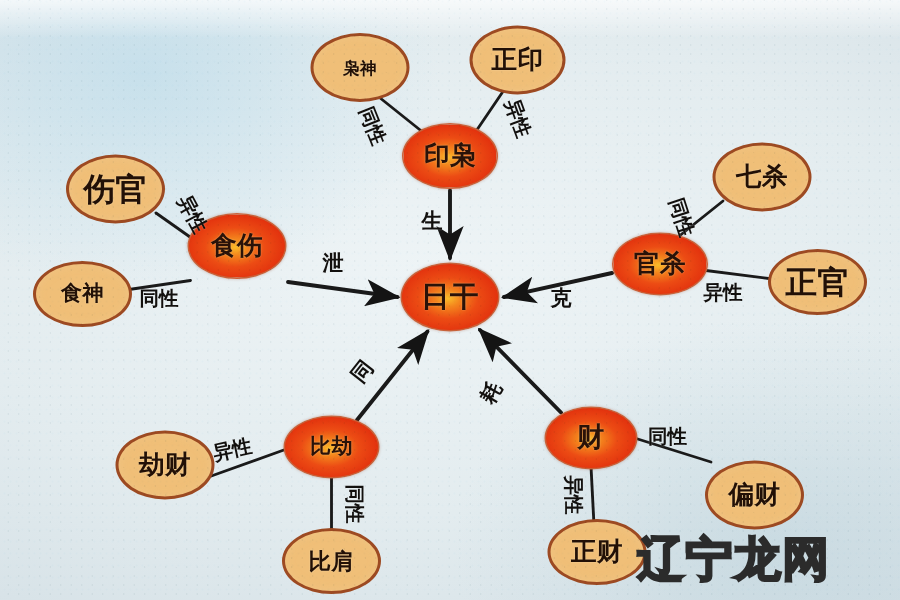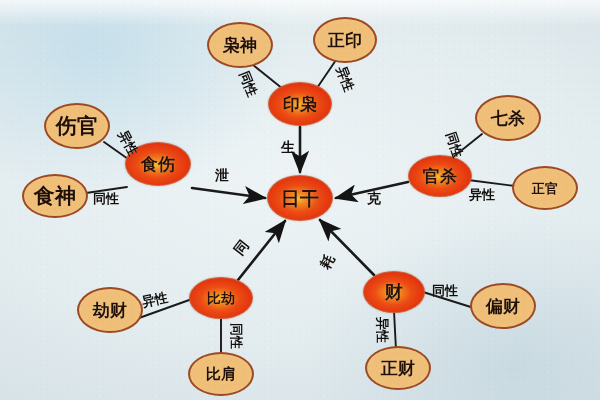--- a/index.html
+++ b/index.html
@@ -119,44 +119,44 @@
         <line x1="515" y1="186" x2="468" y2="180" stroke="#1a1a1a" stroke-width="1.9" stroke-linecap="round"></line>
         <line x1="139" y1="318" x2="192" y2="299" stroke="#1a1a1a" stroke-width="1.9" stroke-linecap="round"></line>
         <line x1="221" y1="356" x2="221" y2="317" stroke="#1a1a1a" stroke-width="1.9" stroke-linecap="round"></line>
         <line x1="474" y1="308" x2="423" y2="292" stroke="#1a1a1a" stroke-width="1.9" stroke-linecap="round"></line>
         <line x1="396" y1="350" x2="394" y2="311" stroke="#1a1a1a" stroke-width="1.9" stroke-linecap="round"></line>
       </g>
   </svg>
 
   <div id="node-layer">
       <div class="node tan" style="left: 240px; top: 45px; width: 62px; height: 42px;">
-        <span style="font-size: 17px;">枭神</span>
+        <span style="font-size: 11px;">枭神</span>
       </div>
       <div class="node tan" style="left: 345px; top: 40px; width: 60px; height: 42px;">
         <span style="font-size: 17px;">正印</span>
       </div>
       <div class="node tan" style="left: 77px; top: 126px; width: 62px; height: 42px;">
         <span style="font-size: 21px;">伤官</span>
       </div>
       <div class="node tan" style="left: 55px; top: 196px; width: 62px; height: 40px;">
-        <span style="font-size: 21px;">食神</span>
+        <span style="font-size: 14px;">食神</span>
       </div>
       <div class="node tan" style="left: 508px; top: 118px; width: 62px; height: 42px;">
         <span style="font-size: 17px; text-align: right;">七杀</span>
       </div>
       <div class="node tan" style="left: 545px; top: 188px; width: 62px; height: 40px;">
-        <span style="font-size: 13px;">正官</span>
+        <span style="font-size: 21px;">正官</span>
       </div>
       <div class="node tan" style="left: 110px; top: 310px; width: 62px; height: 42px;">
         <span style="font-size: 17px;">劫财</span>
       </div>
       <div class="node tan" style="left: 221px; top: 374px; width: 62px; height: 40px;">
         <span style="font-size: 15px;">比肩</span>
       </div>
-      <div class="node tan" style="left: 503px; top: 306px; width: 62px; height: 42px; justify-content: center;">
+      <div class="node tan" style="left: 503px; top: 330px; width: 62px; height: 42px; justify-content: center;">
         <span style="font-size: 17px;">偏财</span>
       </div>
       <div class="node tan" style="left: 398px; top: 368px; width: 62px; height: 40px; justify-content: center;">
         <span style="font-size: 17px;">正财</span>
       </div>
       <div class="node red" style="left: 300px; top: 104px; width: 62px; height: 42px;">
         <span style="font-size: 17px;">印枭</span>
       </div>
       <div class="node red" style="left: 158px; top: 164px; width: 64px; height: 42px;">
         <span style="font-size: 17px;">食伤</span>
@@ -186,13 +186,14 @@
       <div class="elabel" style="left: 106px; top: 199px; font-size: 13px; transform: translate(-50%, -50%) rotate(0deg);">同性</div>
       <div class="elabel" style="left: 454px; top: 145px; font-size: 13px; transform: translate(-50%, -50%) rotate(72deg); writing-mode: horizontal-tb;">同性</div>
       <div class="elabel" style="left: 482px; top: 195px; font-size: 13px; transform: translate(-50%, -50%) rotate(0deg);">异性</div>
       <div class="elabel" style="left: 155px; top: 300px; font-size: 13px; transform: translate(-50%, -50%) rotate(-12deg); writing-mode: horizontal-tb;">异性</div>
       <div class="elabel" style="left: 236px; top: 336px; font-size: 13px; transform: translate(-50%, -50%) rotate(90deg); writing-mode: horizontal-tb;">同性</div>
       <div class="elabel" style="left: 445px; top: 291px; font-size: 13px; transform: translate(-50%, -50%) rotate(0deg);">同性</div>
       <div class="elabel" style="left: 382px; top: 330px; font-size: 13px; transform: translate(-50%, -50%) rotate(90deg); writing-mode: horizontal-tb;">异性</div>
     </div>
   <div id="grain"></div>
 
+  <div id="watermark">辽宁龙网</div>
 </div>
 
 </body></html>

